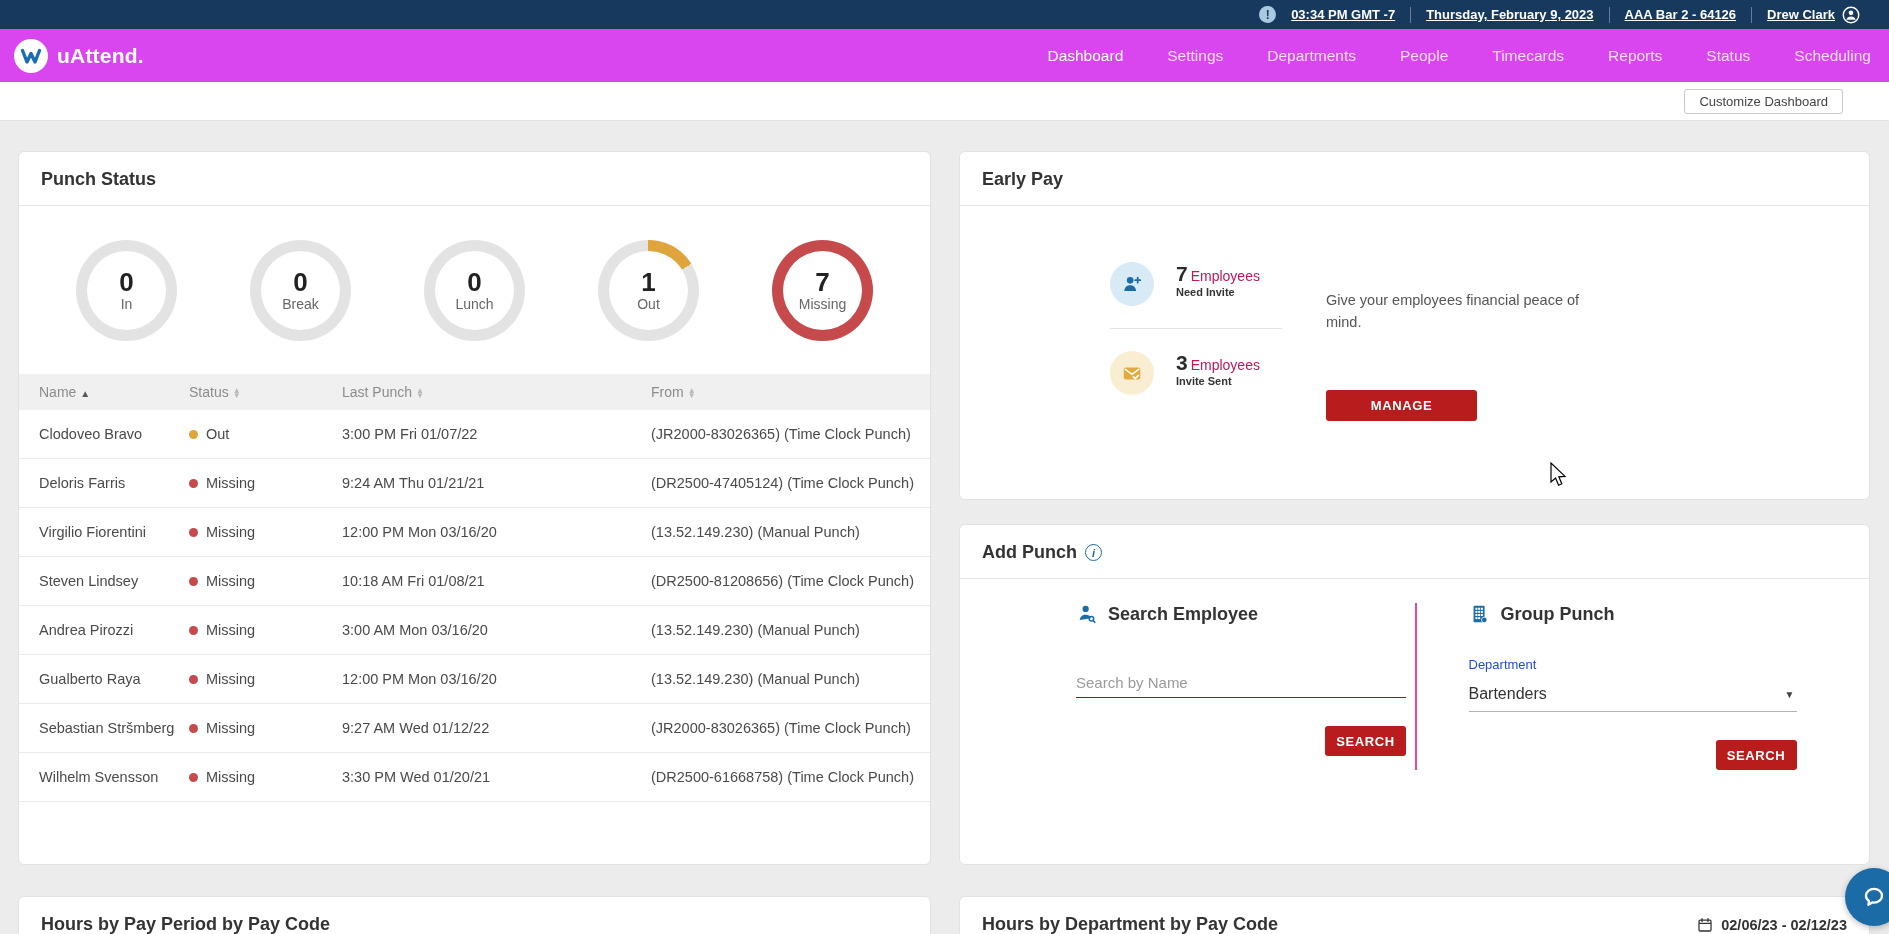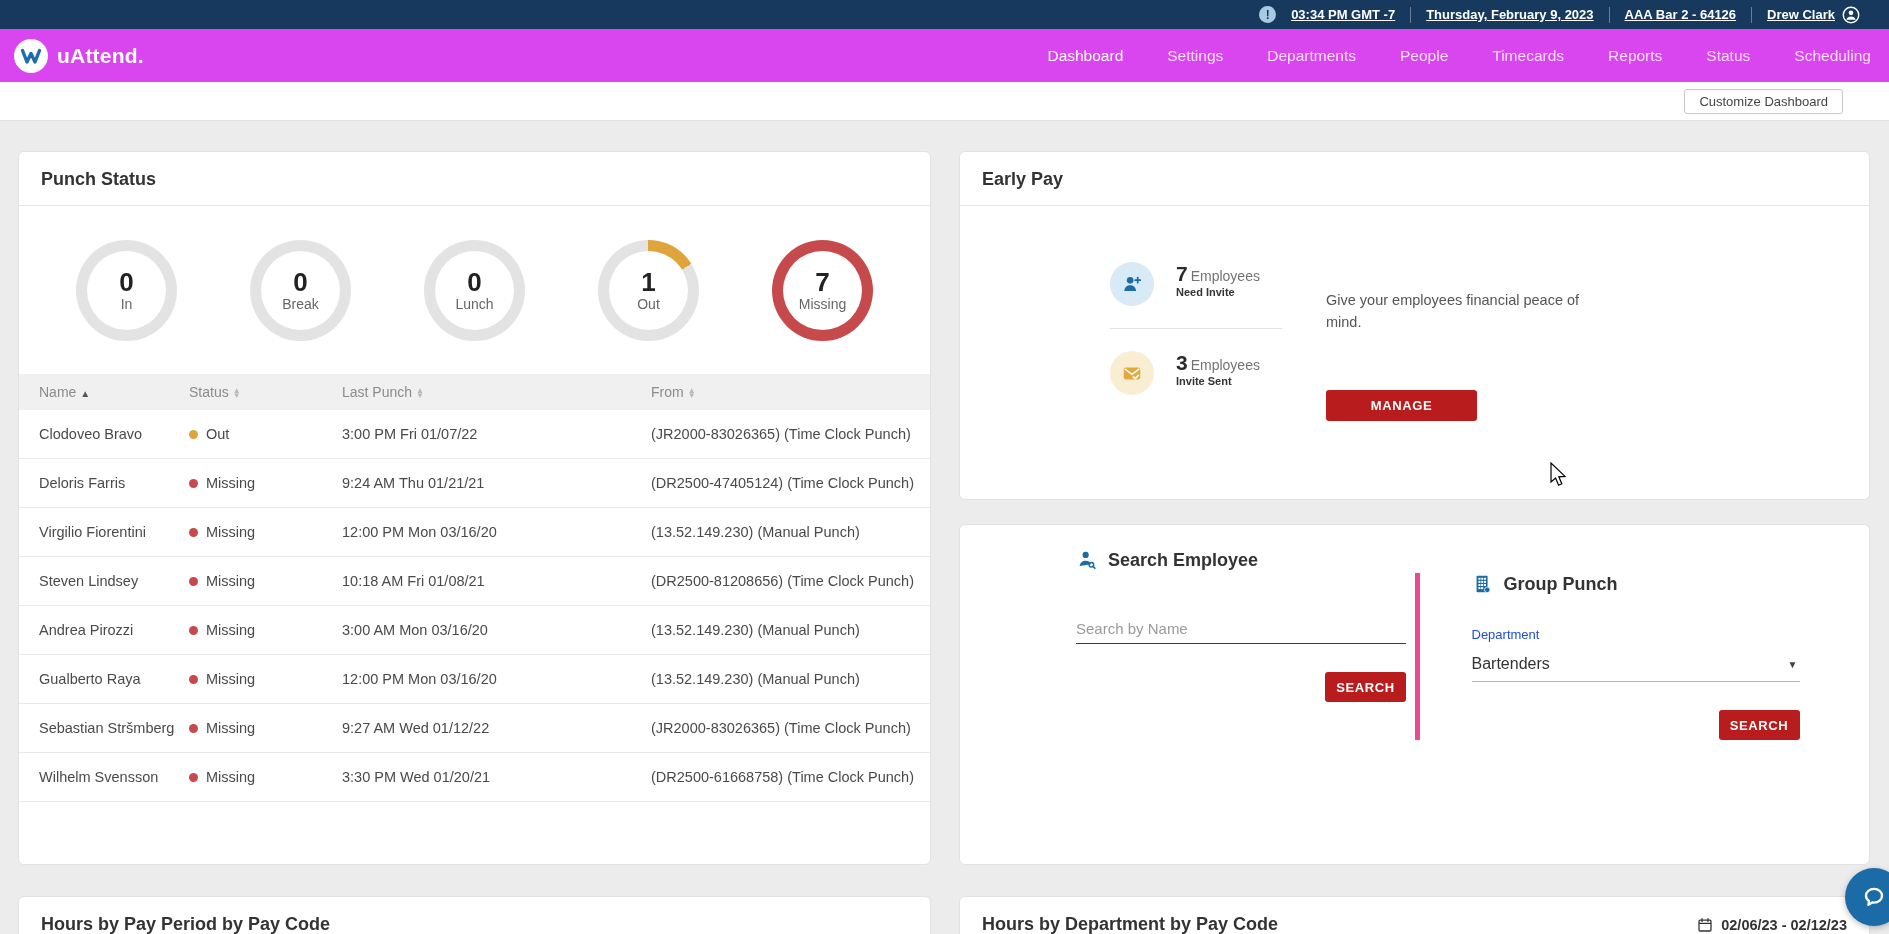--- a/index.html
+++ b/index.html
@@ -70,36 +70,36 @@
   .sort-both { display:inline-flex; flex-direction:column; line-height:5px; font-size:8px; color:#b8b8b8; margin-left:4px; vertical-align:middle; }
   .status-cell { display:flex; align-items:center; gap:8px; }
   .status-dot { width:9px; height:9px; border-radius:50%; flex-shrink:0; }
   
   #earlypay-card { height:349px; }
   .ep-body { display:flex; padding:56px 30px 0 150px; }
   .ep-stats { width:216px; flex-shrink:0; }
   .ep-stat { display:flex; gap:22px; }
   .ep-icon-circle { width:44px; height:44px; border-radius:50%; display:flex; align-items:center; justify-content:center; flex-shrink:0; }
   .ep-num { font-size:21px; font-weight:600; color:#2b2b2b; }
-  .ep-unit { font-size:14px; color:#737373; font-weight:400; margin-left:3px; }
+  .ep-unit { font-size:14px; color:#be185d; font-weight:400; margin-left:3px; }
   .ep-label { font-size:11px; font-weight:700; color:#333; }
   .ep-divider { height:1px; background:#e3e3e3; width:172px; margin:22px 0; }
   .ep-main { flex:1; padding-top:27px; }
   .ep-msg { width:262px; font-size:14.5px; color:#555; line-height:1.55; }
   .btn-primary {
     background:#b91c1c; color:#fff; border:none; border-radius:3px;
     font-size:13px; font-weight:700; letter-spacing:0.6px; cursor:pointer;
     font-family:"Liberation Sans", sans-serif;
   }
   .btn-manage { width:151px; height:31px; margin-top:56px; }
   
   #addpunch-card { height:341px; }
   .ap-body { display:flex; padding-top:24px; }
   .ap-col { width:50%; }
-  .ap-col.right { border-left:5px solid #ec4899;margin-top:24px; }
+  .ap-col.right { border-left:2px solid #ec4899; }
   .ap-inner-left { padding-left:76px; width:400px;margin-left:40px; }
   .ap-inner-right { padding-left:52px; width:380px; }
   .ap-heading { display:flex; align-items:center; gap:10px; font-size:18px; font-weight:700; color:#333; }
   .field-label { font-size:13px; color:#1d4ed8; margin-top:32px; }
   .underline-input {
     border:none; border-bottom:1px solid #14532d; width:330px;
     font-size:15px; color:#333; padding:6px 0; outline:none; background:transparent;
     font-family:"Liberation Sans", sans-serif; margin-top:43px;
   }
   .underline-input::placeholder { color:#9a9a9a; }
@@ -353,20 +353,24 @@
           </div>
         </div>
         <div class="ep-main">
           <div class="ep-msg">Give your employees financial peace of mind.</div>
           <button class="btn-primary btn-manage">MANAGE</button>
         </div>
       </div>
     </div>
 
     <div class="card" id="addpunch-card">
+      <div class="card-head">
+        <span>Add Punch</span>
+        <span class="info-circle">i</span>
+      </div>
       <div class="ap-body">
         <div class="ap-col">
           <div class="ap-inner-left">
             <div class="ap-heading">
               <svg width="22" height="22" viewBox="0 0 24 24">
                 <circle cx="10.5" cy="6.5" r="3.4" fill="#1a6ba6"></circle>
                 <path d="M4 18.5 C4.7 14.5 7.2 12.8 10.5 12.8 C13.3 12.8 15.5 14 16.5 16.6" fill="#1a6ba6"></path>
                 <circle cx="16.8" cy="17.2" r="2.5" fill="none" stroke="#1a6ba6" stroke-width="1.6"></circle>
                 <path d="M18.6 19 l2 2" stroke="#1a6ba6" stroke-width="1.8" stroke-linecap="round"></path>
               </svg>

